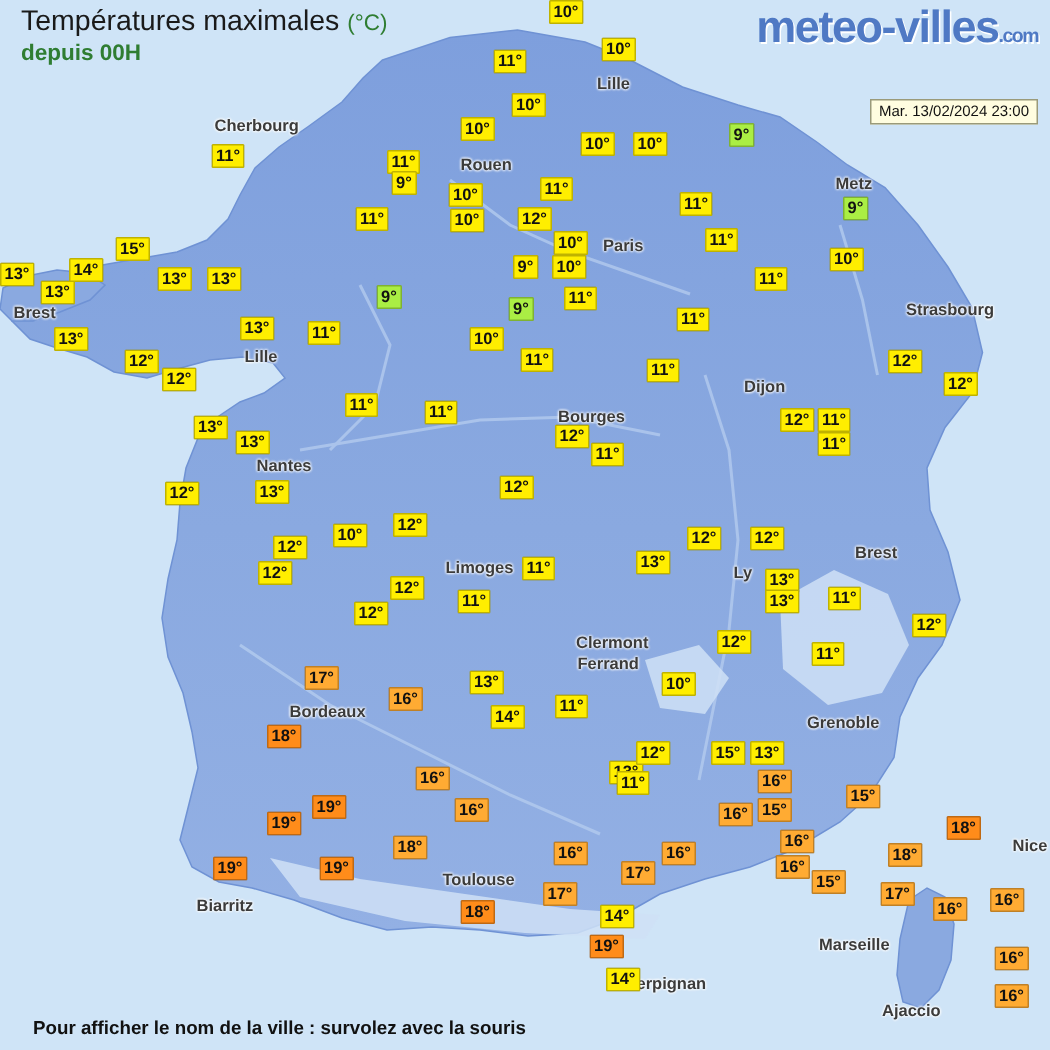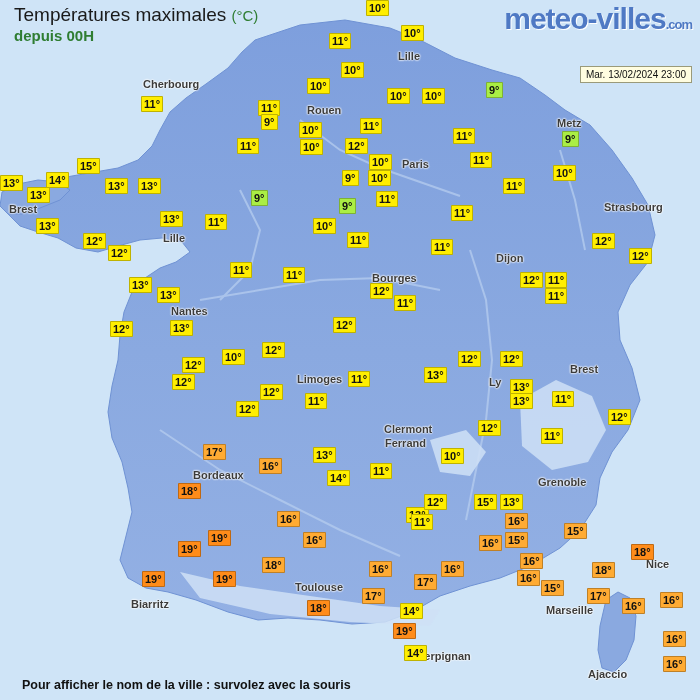--- a/index.html
+++ b/index.html
@@ -151,24 +151,24 @@
       <div class="city" style="left: 372px; top: 272px;">Bourges</div>
       <div class="city" style="left: 496px; top: 252px;">Dijon</div>
       <div class="city" style="left: 171px; top: 305px;">Nantes</div>
       <div class="city" style="left: 297px; top: 373px;">Limoges</div>
       <div class="city" style="left: 570px; top: 363px;">Brest</div>
       <div class="city" style="left: 489px; top: 376px;">Ly</div>
       <div class="city" style="left: 384px; top: 423px; text-align: right;">Clermont</div>
       <div class="city" style="left: 385px; top: 437px;">Ferrand</div>
       <div class="city" style="left: 538px; top: 456px; margin-top: 20px;">Grenoble</div>
       <div class="city" style="left: 193px; top: 469px;">Bordeaux</div>
-      <div class="city" style="left: 646px; top: 558px;">Nice</div>
+      <div class="city" style="left: 675px; top: 558px;">Nice</div>
       <div class="city" style="left: 295px; top: 581px;">Toulouse</div>
       <div class="city" style="left: 131px; top: 598px;">Biarritz</div>
-      <div class="city" style="left: 522px; top: 604px; padding-left: 24px;">Marseille</div>
+      <div class="city" style="left: 522px; top: 624px; padding-left: 24px;">Marseille</div>
       <div class="city" style="left: 417px; top: 650px;">Perpignan</div>
       <div class="city" style="left: 588px; top: 668px;">Ajaccio</div>
     </div>
   <div id="temps-layer">
       <div class="temp t-yellow" style="left: 366px; top: 0px;">10°</div>
       <div class="temp t-yellow" style="left: 401px; top: 25px;">10°</div>
       <div class="temp t-yellow" style="left: 329px; top: 33px;">11°</div>
       <div class="temp t-yellow" style="left: 341px; top: 62px;">10°</div>
       <div class="temp t-yellow" style="left: 307px; top: 78px;">10°</div>
       <div class="temp t-yellow" style="left: 387px; top: 88px;">10°</div>

